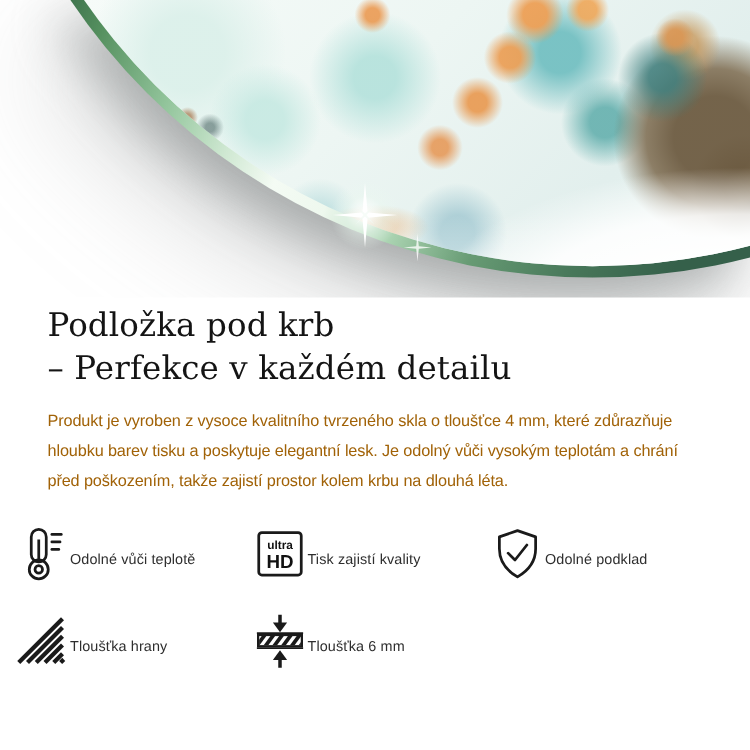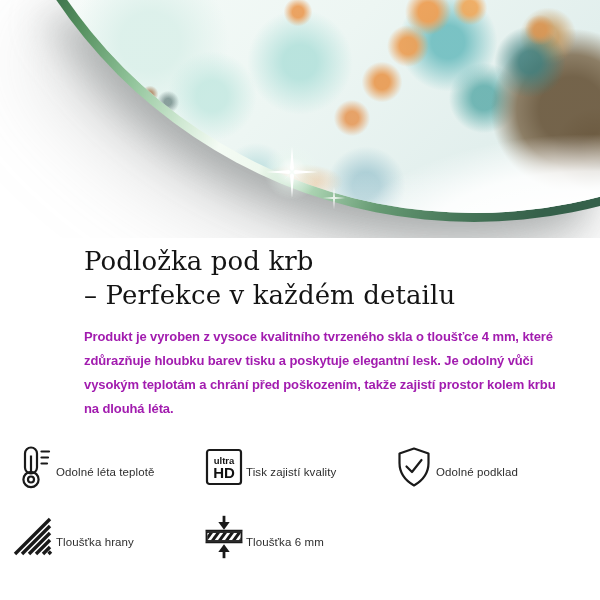--- a/index.html
+++ b/index.html
@@ -55,29 +55,29 @@
   }
   .sparkle{position:absolute;pointer-events:none;}
   .sparkle-main{
     left:264px;top:144px;width:56px;height:56px;
     background:radial-gradient(circle, rgba(255,255,255,.95) 0%, rgba(235,248,240,.45) 38%, rgba(255,255,255,0) 70%);
   }
   .sparkle-small{left:322px;top:186px;width:24px;height:24px;opacity:.8;}
   .sparkle svg{width:100%;height:100%;display:block;}
 
   
-  .content{padding:0 38px;margin-left:46px;}
+  .content{padding:0 38px;}
   .page-title{
     font-family:"DejaVu Serif","Liberation Serif",serif;
     font-weight:400;font-size:26px;line-height:34px;color:#141414;
     margin:6px 0 13px 0;letter-spacing:.1px;
   }
   .desc{
     margin:0;max-width:545px;
-    font-size:13px;line-height:24px;color:#a21caf;letter-spacing:-.1px;font-weight:bold;
+    font-size:13px;line-height:24px;color:#a16207;letter-spacing:-.1px;
   }
 
   
   .features{
     width:570px;margin:23px 0 0 12px;
     display:grid;grid-template-columns:repeat(3,190px);row-gap:24px;
   }
   .feature{display:flex;flex-direction:row;align-items:center;}
   .icon-box{height:46px;display:flex;align-items:center;justify-content:center;}
   .icon-box svg{display:block;}
@@ -118,21 +118,21 @@
       <svg width="44" height="44" viewBox="0 0 44 44">
         <rect class="stroke" x="13" y="2.5" width="12" height="26" rx="6"></rect>
         <circle class="stroke" cx="19" cy="34.5" r="7.6"></circle>
         <circle class="stroke" cx="19" cy="34.5" r="3" stroke-width="2"></circle>
         <line class="stroke" x1="19" y1="10.5" x2="19" y2="27" stroke-width="2"></line>
         <line class="stroke round" x1="29.5" y1="6.5" x2="37" y2="6.5" stroke-width="2"></line>
         <line class="stroke round" x1="29.5" y1="12.5" x2="36" y2="12.5" stroke-width="2"></line>
         <line class="stroke round" x1="29.5" y1="18.5" x2="35" y2="18.5" stroke-width="2"></line>
       </svg>
     </div>
-    <div class="feature-label">Odolné léta teplotě</div>
+    <div class="feature-label">Odolné vůči teplotě</div>
   </div>
 
   <div class="feature">
     <div class="icon-box">
       <svg width="44" height="44" viewBox="0 0 44 44">
         <rect class="stroke" x="5" y="5" width="34" height="34" rx="2.5" stroke-width="2.6"></rect>
         <text x="22" y="18.5" text-anchor="middle" font-family="Liberation Sans, sans-serif" font-size="9.5" font-weight="700" fill="#111">ultra</text>
         <text x="22" y="33" text-anchor="middle" font-family="Liberation Sans, sans-serif" font-size="15" font-weight="800" fill="#111">HD</text>
       </svg>
     </div>

